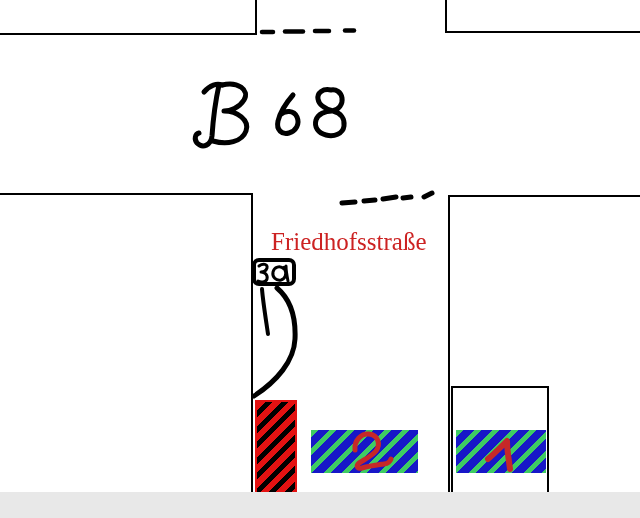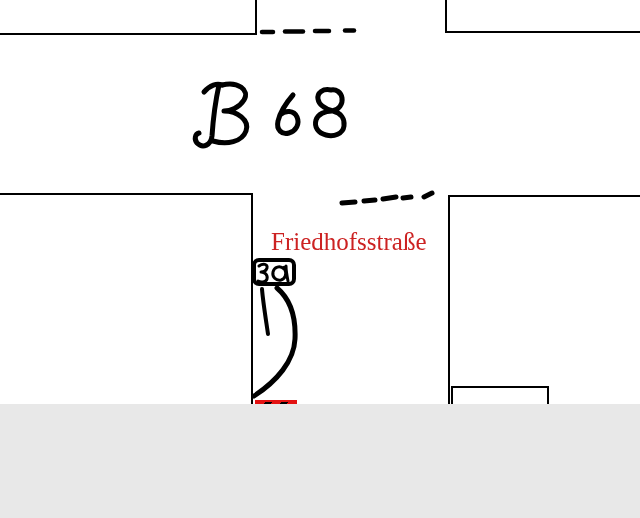--- a/index.html
+++ b/index.html
@@ -1,21 +1,21 @@
 <!DOCTYPE html>
 <html style="--paper: #ffffff; --ink: #000000; --street-red: #cc2222; --stripe-red: #e31212; --area-blue: #1717c8; --stripe-green: #3ecb63; --digit-red: #c62828;"><head>
 <meta charset="utf-8">
 <style>
   * { margin:0; padding:0; box-sizing:border-box; }
   html,body { background:#e8e8e8; }
   body { font-family:"Liberation Sans", sans-serif; }
   .sr { position:absolute; width:1px; height:1px; overflow:hidden; clip-path:inset(50%); white-space:nowrap; }
 
   #canvas {
-    position:relative; width:640px; height:404px;
+    position:relative; width:640px; height:492px;
     background:var(--paper); overflow:hidden;
   }
 
   
   .block { position:absolute; border:2px solid var(--ink); background:var(--paper); }
   #block-top-left   { left:-6px;  top:-8px;  width:263px; height:43px; }
   #block-top-right  { left:445px; top:-8px;  width:203px; height:41px; }
   #block-mid-left   { left:-6px;  top:193px; width:259px; height:333px; }
   #block-mid-right  { left:448px; top:195px; width:200px; height:331px; }
   #field-outline    { left:451px; top:386px; width:98px;  height:128px; background:transparent; }

